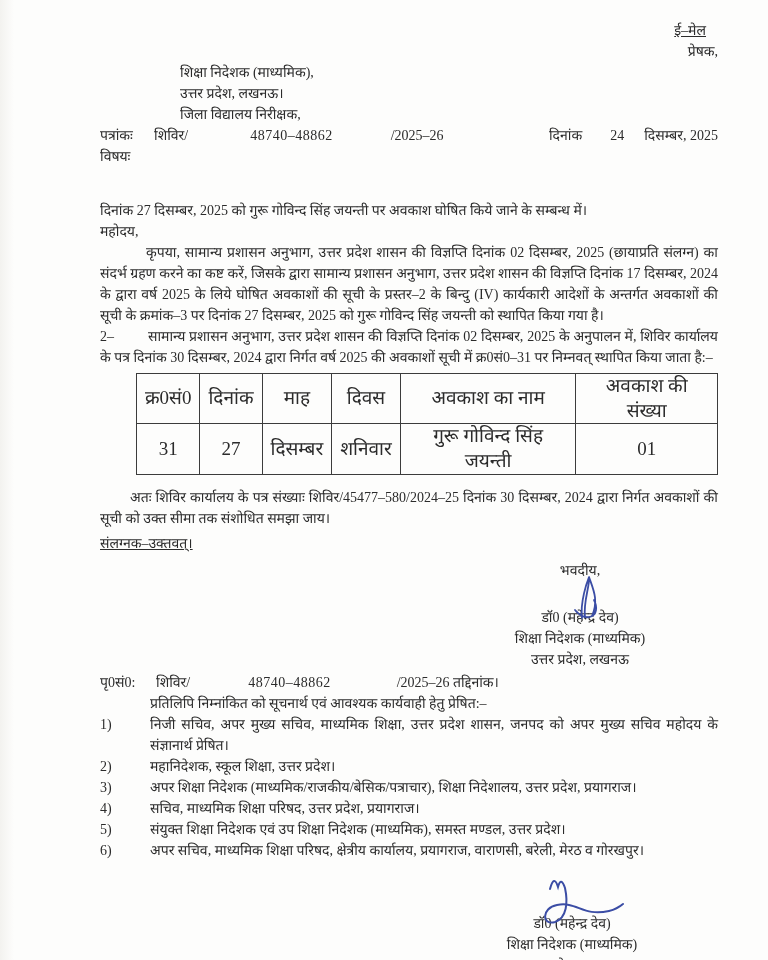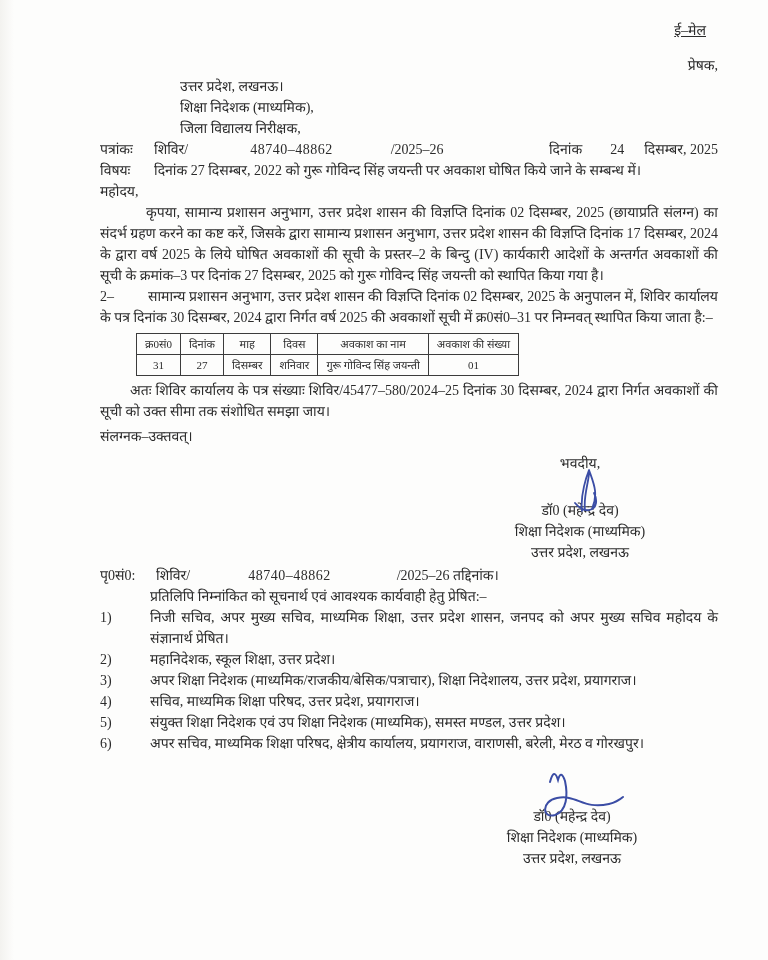--- a/index.html
+++ b/index.html
@@ -9,40 +9,40 @@
     margin:0 auto;
     background:linear-gradient(90deg,#f3f2ef 0,#fdfdfc 14px,#fdfdfc 100%);
     box-sizing:border-box;
     padding:20px 50px 0 100px;
     font-family:"Liberation Serif","DejaVu Sans",serif;
     font-size:14px;
     line-height:1.5;
     color:#2b2b2b;
     overflow:hidden;
   }
-  .email{ text-align:right; margin-right:12px; margin-bottom:14px;}
+  .email{ text-align:right; margin-right:12px; margin-bottom:0;}
   .email span{ text-decoration:underline; }
   .addr-label{ margin-left:-2px;text-align:right;}
   .addr-lines{ margin-left:80px;}
   .refline{ display:flex; align-items:baseline; white-space:nowrap;}
   .refline .lbl{ width:54px;}
   .refline .num{ margin-left:62px; letter-spacing:.5px;}
   .refline .yr{ margin-left:58px;}
   .refline .spacer{ flex:1;}
   .refline .d1{ margin-right:28px;}
   .refline .d2{ margin-right:20px;}
-  .subjline{ display:flex;}
+  .subjline{ display:flex;flex-direction:column;}
   .subjline .lbl{ width:54px; flex:0 0 54px;}
   .para{ text-align:justify; margin:0;}
   .p1{ text-indent:46px;}
   .p2 .no{ display:inline-block; width:48px;}
   .p3{ text-indent:30px; margin-top:2px;}
   .encl{ margin-top:4px;}
-  .encl span{ }
-  table.hol{ border-collapse:collapse; margin:5px 0 4px 36px; font-size:11px;}
+  .encl span{ text-decoration:underline;}
+  table.hol{ border-collapse:collapse; margin:5px 0 12px 36px; font-size:19px;}
   table.hol th, table.hol td{
     border:1.6px solid #3c3c3c; padding:0 8px; text-align:center;
     font-weight:normal; height:20px; line-height:1.3;
   }
   .sigblock{ width:240px; margin-left:auto; text-align:center; position:relative;font-family:Liberation Serif, serif;}
   .sig1{ margin-right:18px; margin-top:6px;}
   .sig2{ margin-right:26px; margin-top:10px;}
   .sigsvg{ position:absolute; pointer-events:none;}
   .sig1 .sigsvg{ top:12px; left:98px;}
   .sig2 .sigsvg{ top:-44px; left:70px;}
@@ -61,42 +61,42 @@
 <body>
 
 <div class="page">
 
   <div class="email">
     <span>ई–मेल</span>
   </div>
 
   <div class="addr-label">प्रेषक,</div>
   <div class="addr-lines">
+    <div>शिक्षा निदेशक (माध्यमिक),</div>
     <div>उत्तर प्रदेश, लखनऊ।</div>
-    <div>शिक्षा निदेशक (माध्यमिक),</div>
   </div>
 
   <div class="addr-lines">
     <div>जिला विद्यालय निरीक्षक,</div>
   </div>
 
   <div class="refline">
     <span class="lbl">पत्रांकः</span>
     <span>शिविर/</span>
     <span class="num">48740–48862</span>
     <span class="yr">/2025–26</span>
     <span class="spacer"></span>
     <span class="d1">दिनांक</span>
     <span class="d2">24</span>
     <span>दिसम्बर, 2025</span>
   </div>
 
   <div class="subjline">
     <span class="lbl">विषयः</span>
-    <span>दिनांक 27 दिसम्बर, 2022 को गुरू गोविन्द सिंह जयन्ती पर अवकाश घोषित किये जाने के सम्बन्ध में।</span>
+    <span>दिनांक 27 दिसम्बर, 2025 को गुरू गोविन्द सिंह जयन्ती पर अवकाश घोषित किये जाने के सम्बन्ध में।</span>
   </div>
 
   <div>महोदय,</div>
 
   <p class="para p1">कृपया, सामान्य प्रशासन अनुभाग, उत्तर प्रदेश शासन की विज्ञप्ति दिनांक 02 दिसम्बर, 2025 (छायाप्रति संलग्न) का संदर्भ ग्रहण करने का कष्ट करें, जिसके द्वारा सामान्य प्रशासन अनुभाग, उत्तर प्रदेश शासन की विज्ञप्ति दिनांक 17 दिसम्बर, 2024 के द्वारा वर्ष 2025 के लिये घोषित अवकाशों की सूची के प्रस्तर–2 के बिन्दु (IV) कार्यकारी आदेशों के अन्तर्गत अवकाशों की सूची के क्रमांक–3 पर दिनांक 27 दिसम्बर, 2025 को गुरू गोविन्द सिंह जयन्ती को स्थापित किया गया है।</p>
 
   <p class="para p2"><span class="no">2–</span><span>सामान्य प्रशासन अनुभाग, उत्तर प्रदेश शासन की विज्ञप्ति दिनांक 02 दिसम्बर, 2025 के अनुपालन में, शिविर कार्यालय के पत्र दिनांक 30 दिसम्बर, 2024 द्वारा निर्गत वर्ष 2025 की अवकाशों सूची में क्र0सं0–31 पर निम्नवत् स्थापित किया जाता है:–</span></p>
 
   <table class="hol">
     <tbody>

